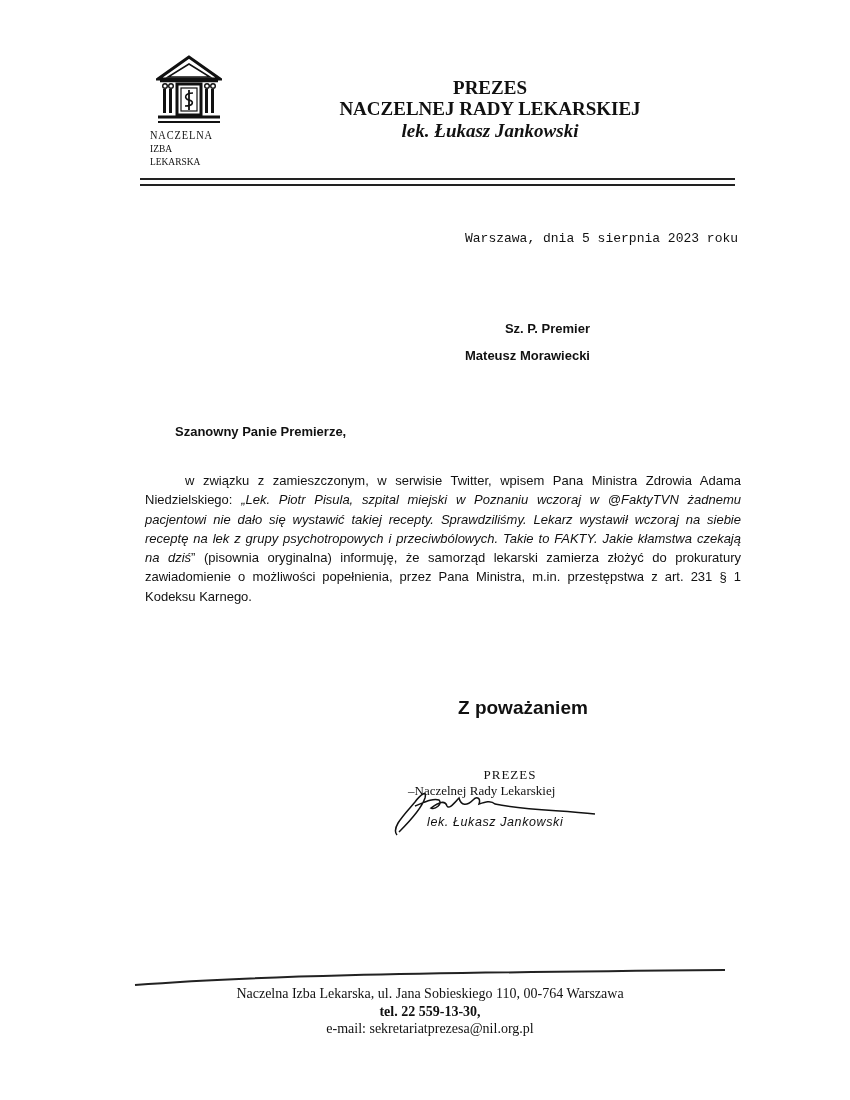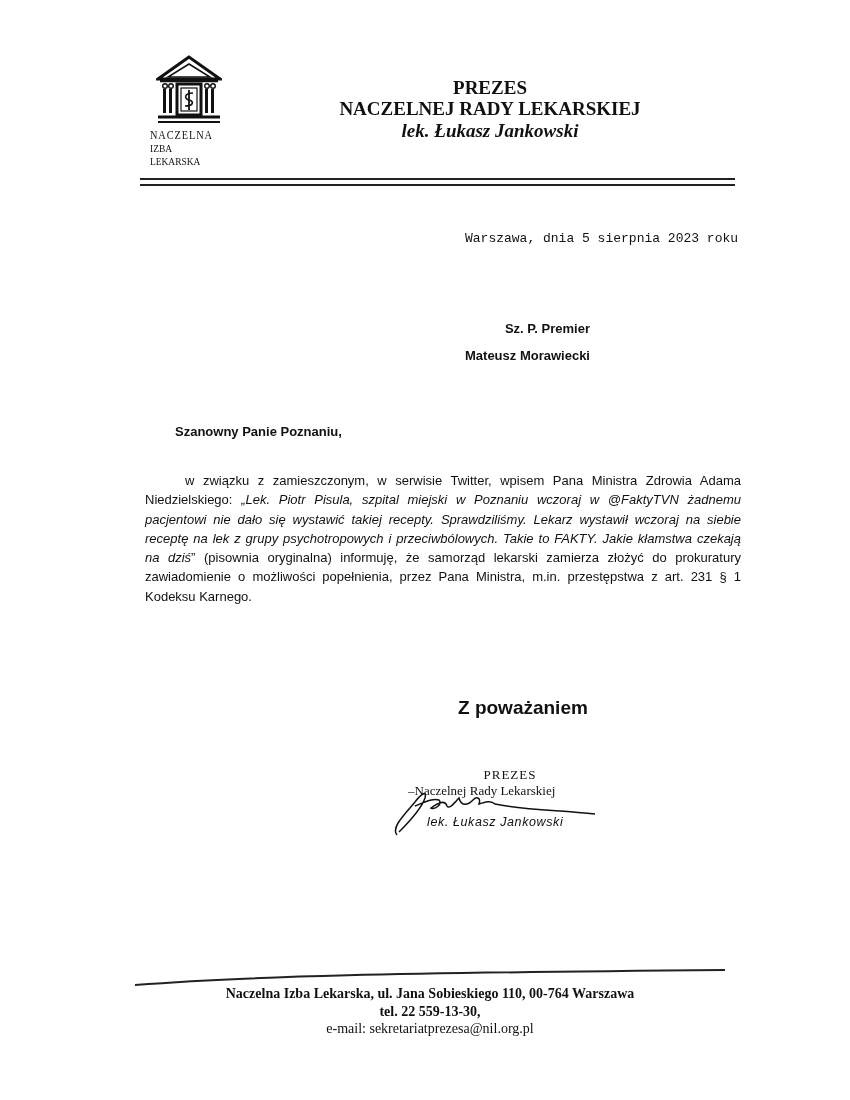--- a/index.html
+++ b/index.html
@@ -29,21 +29,21 @@
     .closing { position: absolute; left: 458px; top: 697px; font-size: 19px; font-weight: bold; font-family: "Liberation Sans", sans-serif; }
 
     .stamp { position: absolute; left: 400px; top: 767px; width: 200px; font-family: "Liberation Serif", serif; font-size: 13px; }
     .stamp .s1 { text-align: center; letter-spacing: 1px; padding-left: 20px; }
     .stamp .s2 { padding-left: 8px; }
     .stamp .s3 { font-style: italic; font-family: "Liberation Sans", sans-serif; font-size: 12.5px; letter-spacing: 0.6px; margin-top: 16px; padding-left: 27px; }
     .signature { position: absolute; left: 385px; top: 780px; }
 
     .footer-line { position: absolute; left: 130px; top: 968px; }
     .footer { position: absolute; left: 160px; top: 985px; width: 540px; text-align: center; font-family: "Liberation Serif", serif; }
-    .footer .f1 { font-weight: bold; font-size: 14px; line-height: 18px; }
+    .footer .f1 { font-weight: normal; font-size: 14px; line-height: 18px; }
     .footer .f2 { font-weight: bold; font-size: 14px; line-height: 18px; }
     .footer .f3 { font-size: 14px; line-height: 16px; }
   </style>
 </head>
 <body>
 
 <div class="logo">
   <svg width="66" height="72" viewBox="0 0 66 72">
 
     <polygon points="33,2 2,24 64,24" fill="none" stroke="#111" stroke-width="3"></polygon>
@@ -84,21 +84,21 @@
 <div class="rule" style="top:178px;"></div>
 <div class="rule" style="top:184px;"></div>
 
 <div class="date">Warszawa, dnia 5 sierpnia 2023 roku</div>
 
 <div class="recipient">
   <div>Sz. P. Premier</div>
   <div>Mateusz Morawiecki</div>
 </div>
 
-<div class="salutation">Szanowny Panie Poznaniu,</div>
+<div class="salutation">Szanowny Panie Premierze,</div>
 
 <div class="body">
   <p><span>w związku z zamieszczonym, w serwisie Twitter, wpisem Pana Ministra Zdrowia Adama Niedzielskiego: </span><em>„Lek. Piotr Pisula, szpital miejski w Poznaniu wczoraj w @FaktyTVN żadnemu pacjentowi nie dało się wystawić takiej recepty. Sprawdziliśmy. Lekarz wystawił wczoraj na siebie receptę na lek z grupy psychotropowych i przeciwbólowych. Takie to FAKTY. Jakie kłamstwa czekają na dziś</em><span>” (pisownia oryginalna) informuję, że samorząd lekarski zamierza złożyć do prokuratury zawiadomienie o możliwości popełnienia, przez Pana Ministra, m.in. przestępstwa z art. 231 § 1 Kodeksu Karnego.</span></p>
 </div>
 
 <div class="closing">Z poważaniem</div>
 
 <div class="stamp">
   <div class="s1">PREZES</div>
   <div class="s2">–<span>Naczelnej Rady Lekarskiej</span></div>

